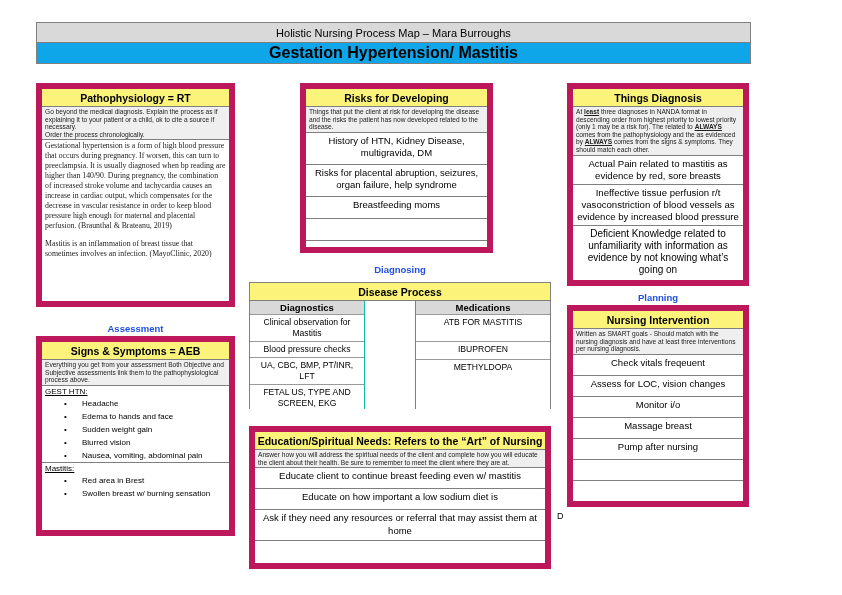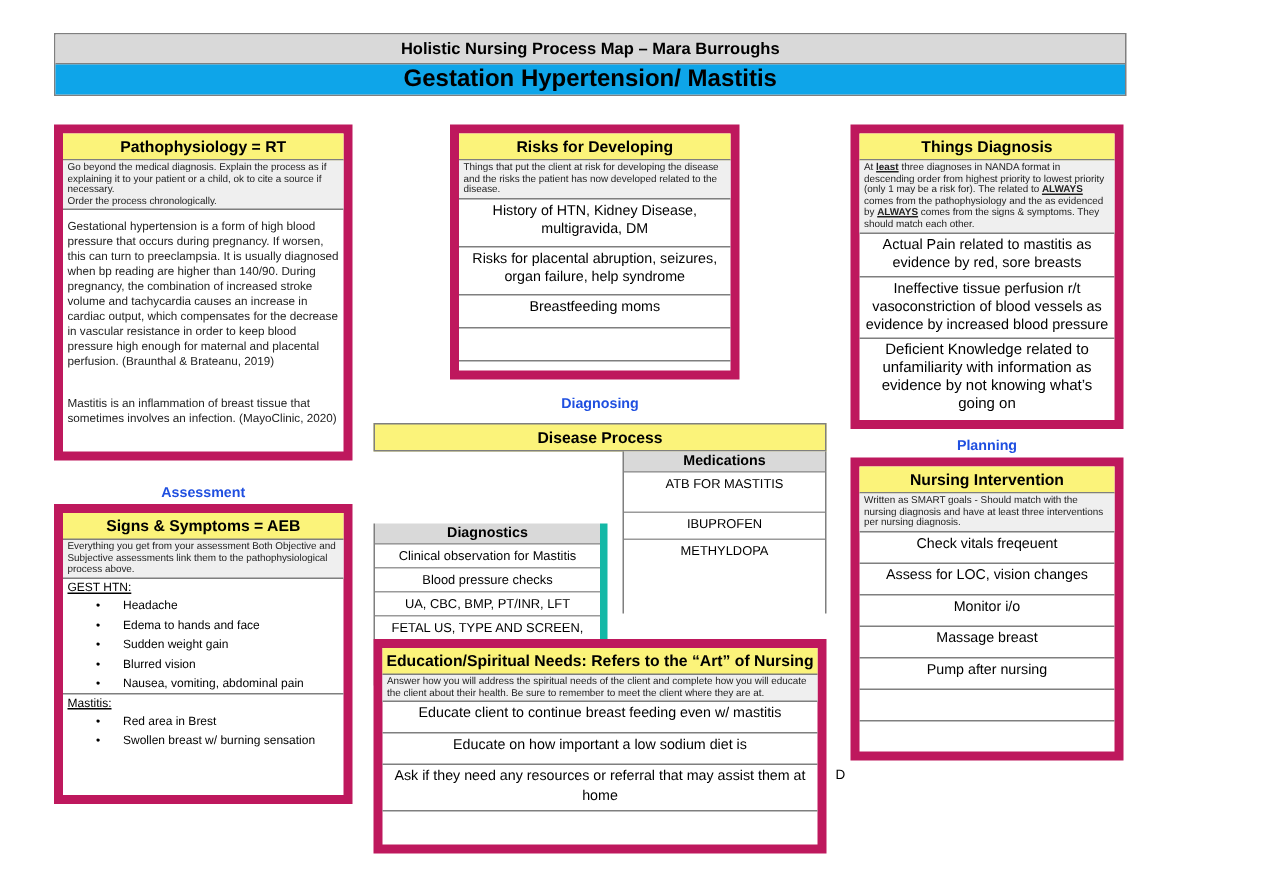--- a/index.html
+++ b/index.html
@@ -4,33 +4,33 @@
   <style>
     * { box-sizing: border-box; margin: 0; padding: 0; }
     html, body { width: 842px; height: 595px; background: #ffffff; overflow: hidden; }
     body { position: relative; font-family: "Liberation Sans", sans-serif; color: #000; }
 
     .abs { position: absolute; }
 
     
     .hdr { left: 36px; top: 22px; width: 715px; border: 1px solid #7f7f7f; }
     .hdr-top { height: 20px; background: #d9d9d9; border-bottom: 1px solid #7f7f7f;
-      font-weight: bold; font-size: 11px; text-align: center; line-height: 20px; }
+      font-weight: normal; font-size: 11px; text-align: center; line-height: 20px; }
     .hdr-bot { height: 20px; background: #0ea5e9; font-weight: bold; font-size: 16px;
       text-align: center; line-height: 20px; }
 
     .box { border: 6px solid #be185d; background: #fff; }
     .ytitle { background: #fbf37a; border-bottom: 1px solid #7f7f7f; font-weight: bold;
       text-align: center; font-size: 10.5px; height: 18px; line-height: 18px; }
     .note { background: #efefef; border-bottom: 1px solid #7f7f7f; font-size: 6.6px;
       line-height: 7.6px; padding: 1px 3px 1px 3px; color: #222; }
     .cell { border-bottom: 1px solid #7f7f7f; font-size: 9.5px; text-align: center;
       line-height: 12.5px; padding: 2px 3px; }
     .cell:last-child { border-bottom: none; }
-    .para { font-size: 7.8px; line-height: 10px; padding: 6px 3px; color: #222; }
+    .para { font-size: 7.8px; line-height: 10px; padding: 1px 3px; color: #222; font-family: Liberation Serif, serif; }
     .blue-label { color: #1f4fe0; font-weight: bold; font-size: 9.5px; text-align: center; }
 
     ul.bul { list-style: none; padding-left: 22px; }
     ul.bul li { font-size: 8px; line-height: 13px; position: relative; padding-left: 18px; }
     ul.bul li::before { content: "\2022"; position: absolute; left: 0; top: 0; }
     .sub-h { font-size: 8px; line-height: 11px; padding-left: 3px; text-decoration: underline; }
     .hr { border-top: 1px solid #7f7f7f; }
 
     .b { font-weight: bold; text-decoration: underline; }
 
@@ -86,21 +86,21 @@
   <div class="cell" style="min-height:32px;">Risks for placental abruption, seizures, organ failure, help syndrome</div>
   <div class="cell" style="height:22px;">Breastfeeding moms</div>
   <div class="cell" style="height:22px;"></div>
   <div class="cell" style="height:22px;"></div>
 </div>
 
 <div class="abs blue-label" style="left:249px; top:264px; width:302px;">Diagnosing</div>
 
 <div class="abs" style="left:249px; top:282px; width:302px; height:127px;">
   <div class="ytitle" style="border:1px solid #7f7f7f; height:19px;">Disease Process</div>
-  <div style="position:absolute; left:0; top:19px; width:156px; height:108px; border-left:1px solid #7f7f7f; border-right:5px solid #14b8a6;margin-top:48px;">
+  <div style="position:absolute; left:0; top:19px; width:116px; height:108px; border-left:1px solid #7f7f7f; border-right:1px solid #14b8a6;">
     <div class="dp-col-h">Diagnostics</div>
     <div class="dp-cell">Clinical observation for Mastitis</div>
     <div class="dp-cell">Blood pressure checks</div>
     <div class="dp-cell">UA, CBC, BMP, PT/INR, LFT</div>
     <div class="dp-cell" style="border-bottom:none;">FETAL US, TYPE AND SCREEN, EKG</div>
   </div>
   <div style="position:absolute; left:166px; top:19px; width:136px; height:108px; border-left:1px solid #7f7f7f; border-right:1px solid #7f7f7f;">
     <div class="dp-col-h">Medications</div>
     <div class="dp-cell" style="height:27px;">ATB FOR MASTITIS</div>
     <div class="dp-cell" style="height:18px;">IBUPROFEN</div>

